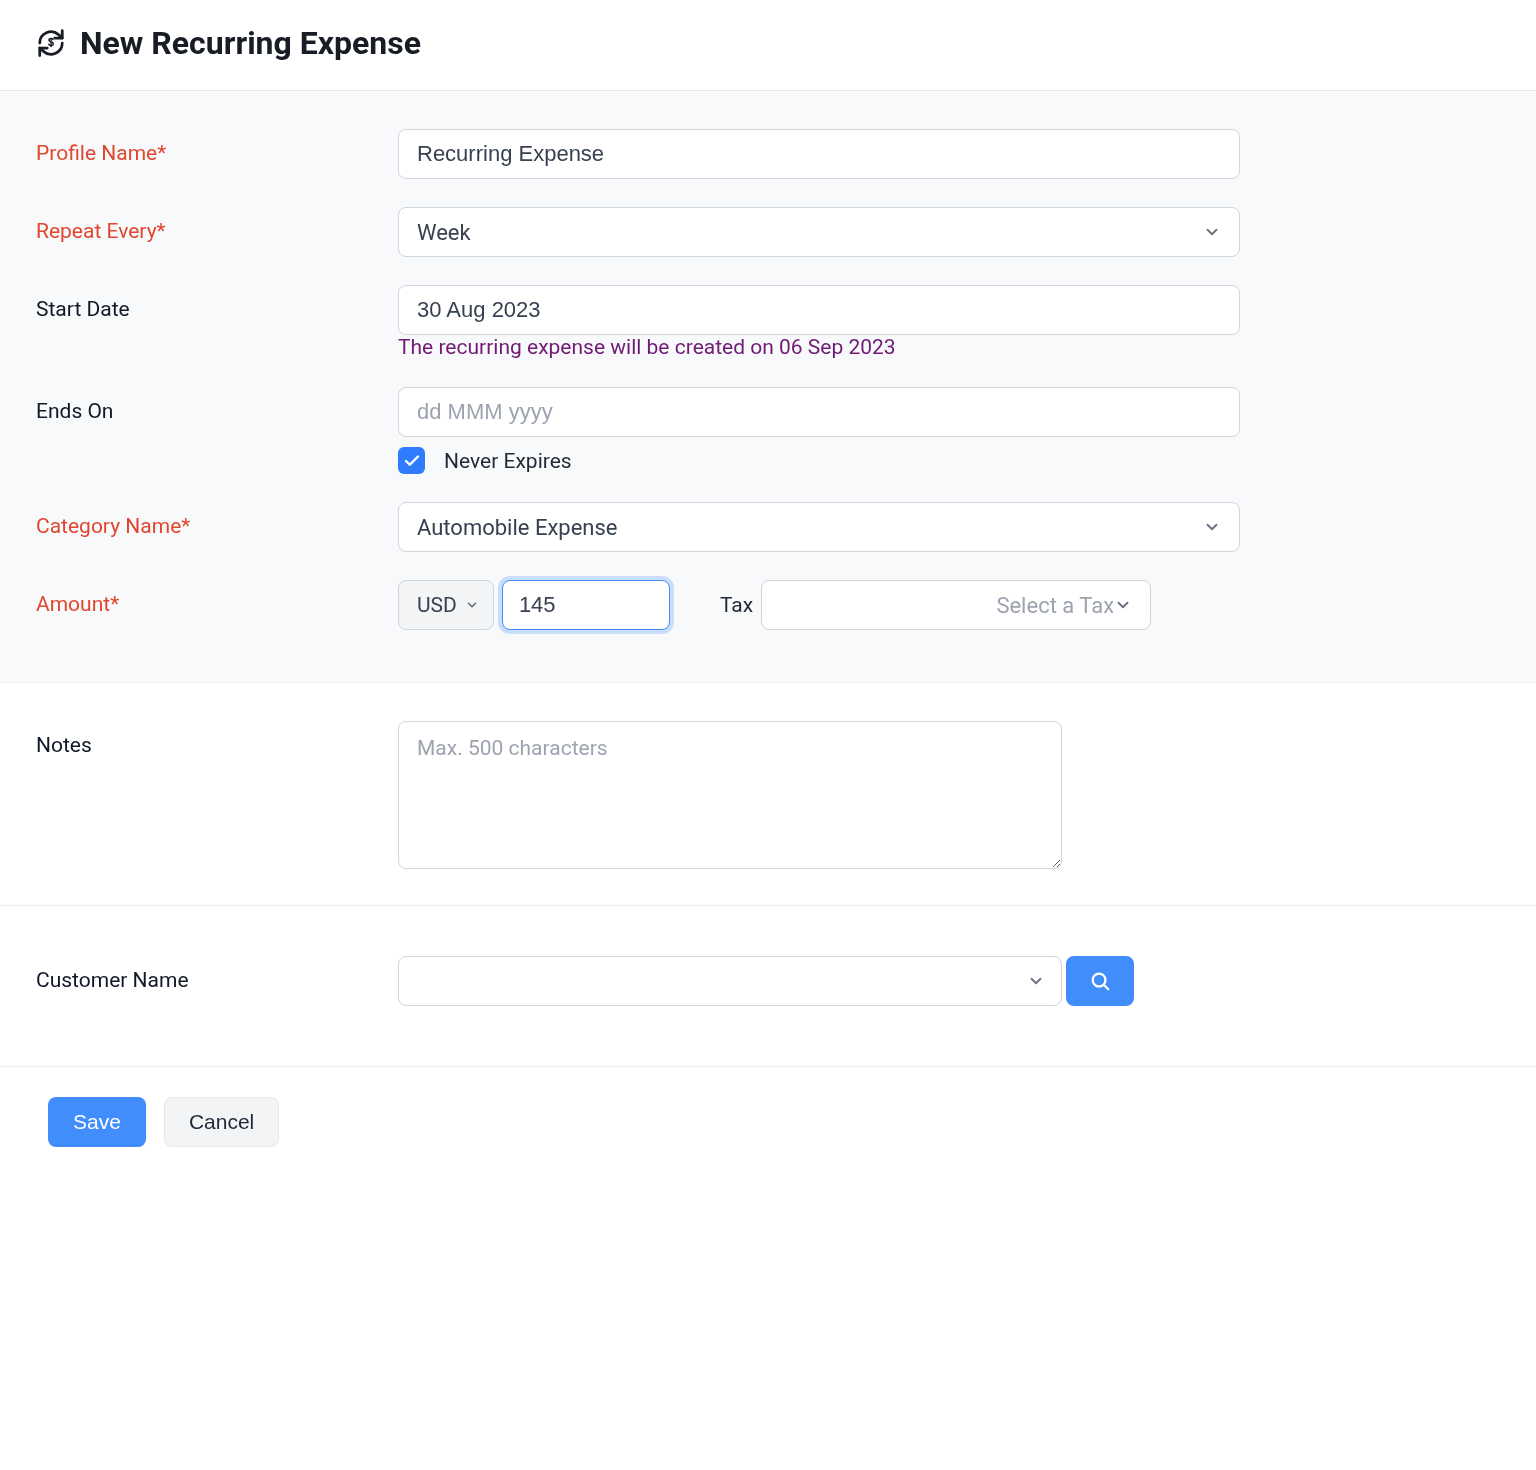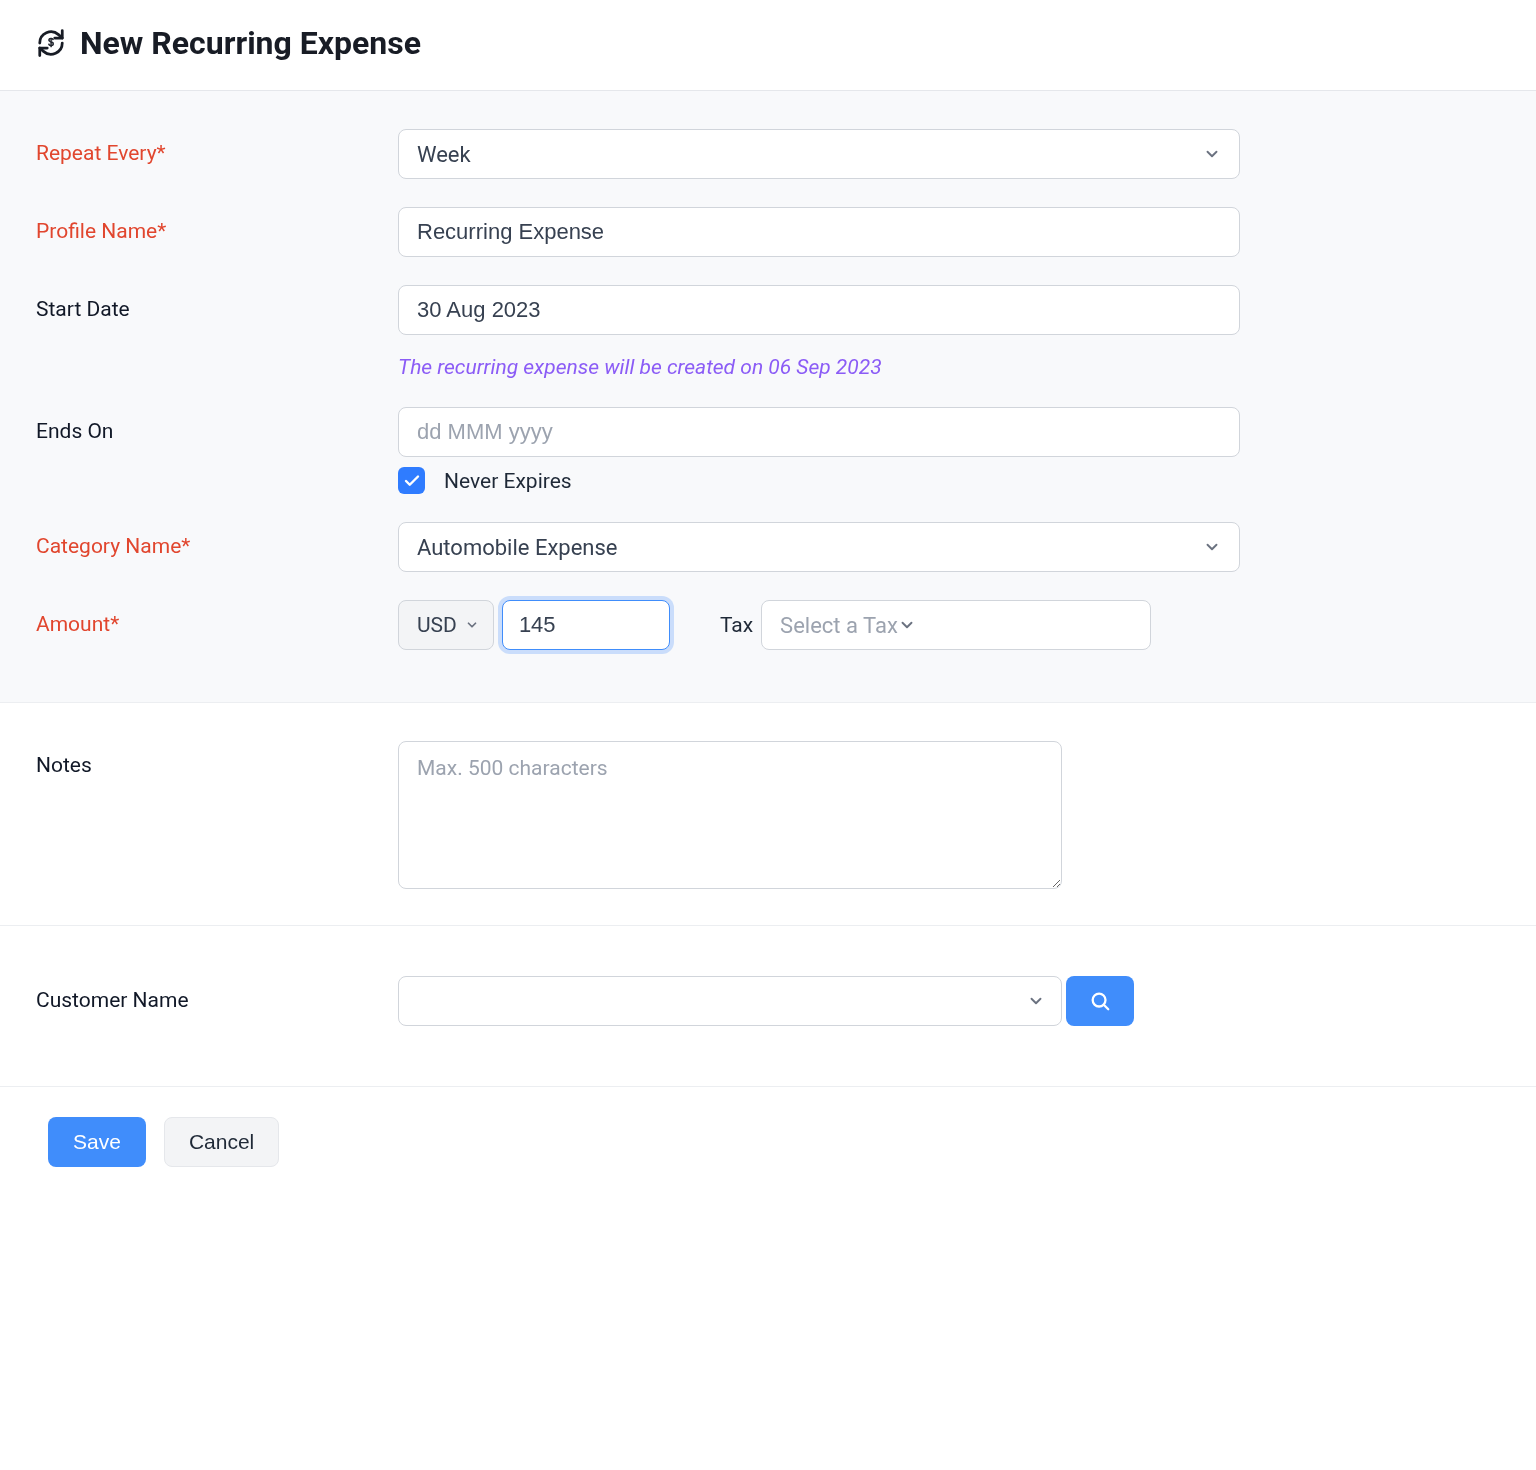--- a/index.html
+++ b/index.html
@@ -60,24 +60,23 @@
     justify-content: space-between;
     cursor: pointer;
   }
   .select-text { color: #374151; }
   .select-placeholder { color: #9ca3af; }
   .chevron {
     width: 18px; height: 18px;
     color: #6b7280;
   }
   .hint {
-    margin-top: 20px;
-    font-size: 21px;
-    color: #8b5cf6;
-    font-style: italic;
+    margin-top: 0;
+    font-size: 21px;
+    color: #701a75;
   }
   .check-row {
     display: flex;
     align-items: center;
     gap: 19px;
     margin-top: 10px;
   }
   .checkbox {
     width: 27px; height: 27px;
     border-radius: 6px;
@@ -127,21 +126,21 @@
   .tax-select {
     width: 390px;
     height: 50px;
     border: 1px solid #d1d5db;
     border-radius: 8px;
     background: #fff;
     font-size: 22px;
     padding: 0 18px;
     display: flex;
     align-items: center;
-    justify-content: flex-start;
+    justify-content: flex-end;
     cursor: pointer;
   }
   .notes-area {
     background: #fff;
     padding: 38px 36px 32px 36px;
     border-bottom: 1px solid #eceef1;
   }
   .textarea {
     width: 664px;
     height: 148px;
@@ -226,35 +225,35 @@
       <path d="M21 12a9 9 0 0 1-15 6.7L3 16"></path>
       <text x="12" y="14.5" text-anchor="middle" font-size="8" font-family="Arial" fill="#181c25" stroke="#181c25" stroke-width="0.5">$</text>
     </svg>
   </span>
   <h1 class="header-title">New Recurring Expense</h1>
 </div>
 
 <div class="form-area">
 
   <div class="row">
+    <div class="label-col label-required">Profile Name*</div>
+    <div class="field-col">
+      <input type="text" class="text-input" value="Recurring Expense" style="">
+    </div>
+  </div>
+
+  <div class="row">
     <div class="label-col label-required">Repeat Every*</div>
     <div class="field-col">
       <div class="select">
         <span class="select-text">Week</span>
         <svg class="chevron" viewBox="0 0 24 24" fill="none" stroke="currentColor" stroke-width="2.5" stroke-linecap="round" stroke-linejoin="round">
             <polyline points="6 9 12 15 18 9"></polyline>
           </svg>
       </div>
-    </div>
-  </div>
-
-  <div class="row">
-    <div class="label-col label-required">Profile Name*</div>
-    <div class="field-col">
-      <input type="text" class="text-input" value="Recurring Expense" style="">
     </div>
   </div>
 
   <div class="row">
     <div class="label-col">Start Date</div>
     <div class="field-col">
       <input type="text" class="text-input" value="30 Aug 2023" style="">
       <div class="hint">The recurring expense will be created on 06 Sep 2023</div>
     </div>
   </div>

